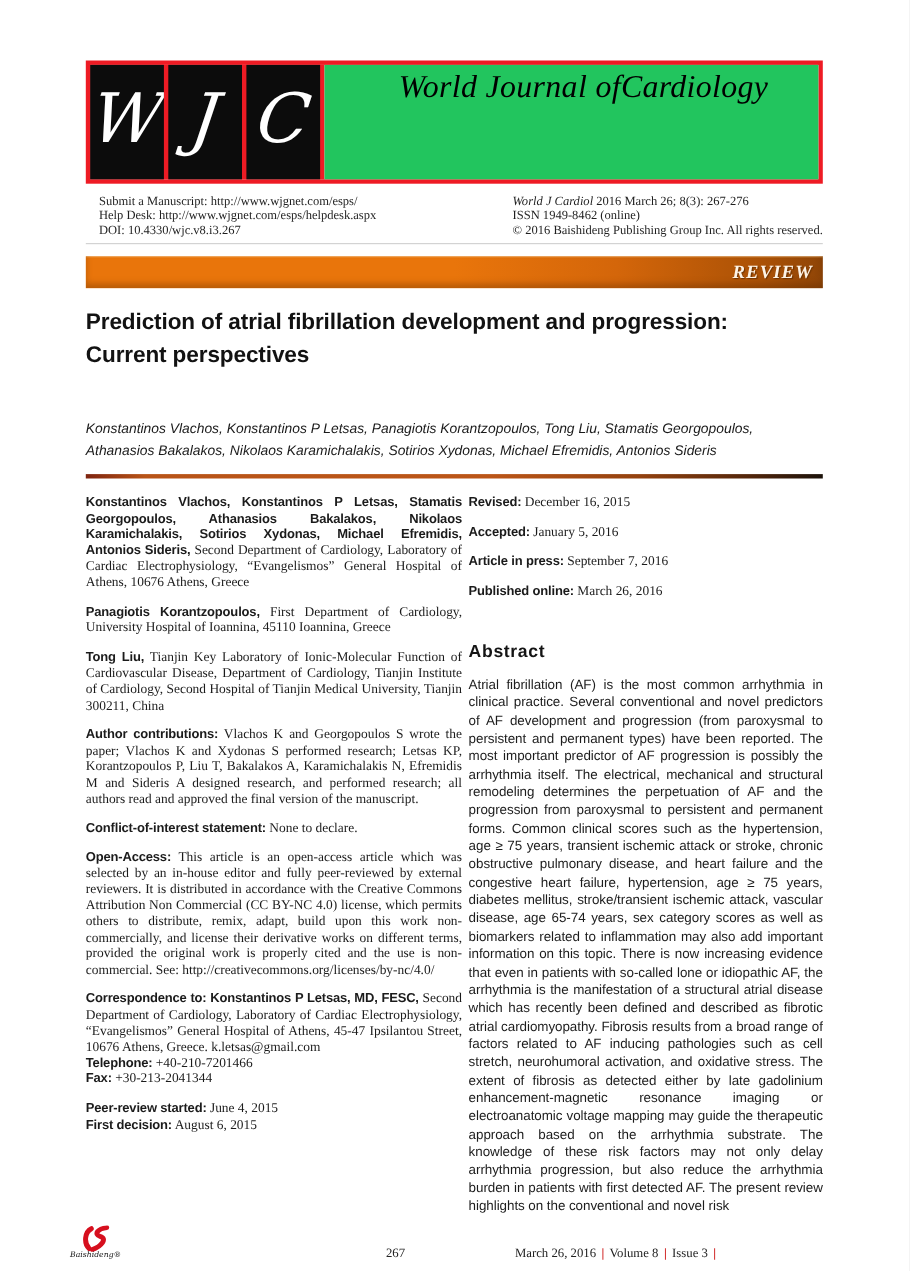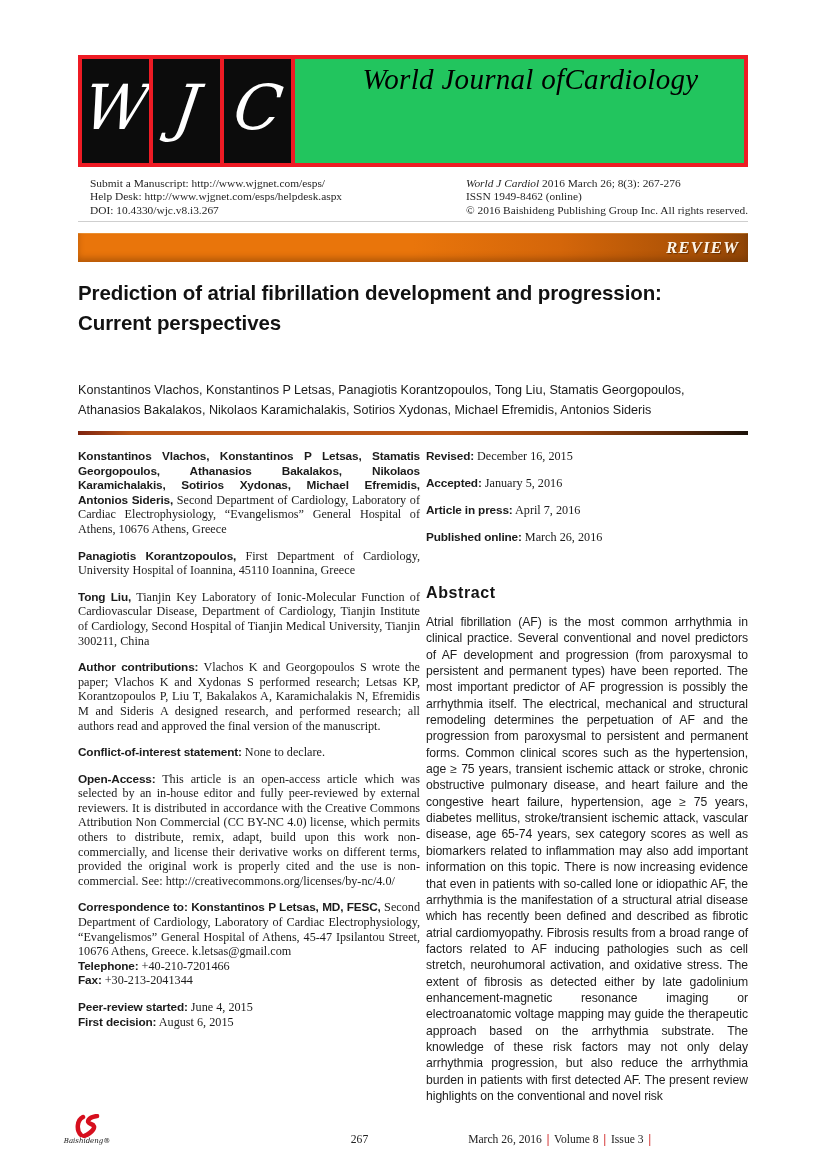--- a/index.html
+++ b/index.html
@@ -51,21 +51,21 @@
     text-shadow:1px 1px 1px #6d3302;
   }
   
   .title{
     position:absolute;left:78px;top:278px;width:600px;margin:0;
     font-family:"Liberation Sans",sans-serif;font-weight:700;
     font-size:20.5px;line-height:30px;color:#121212;letter-spacing:-0.1px;
   }
   .authors{
     position:absolute;left:78px;top:381px;width:670px;
-    font-family:"Liberation Sans",sans-serif;font-size:12.6px;line-height:19.5px;color:#1a1a1a;
+    font-family:"Liberation Sans",sans-serif;font-size:12.6px;line-height:19.5px;color:#1a1a1a;font-style:italic;
   }
   .rule-red{
     position:absolute;left:78px;top:431px;width:670px;height:4px;
     background:linear-gradient(to right,#7e2410 0%,#b85417 8%,#bb5517 55%,#94420f 75%,#53260b 90%,#1c120a 100%);
   }
   
   .col{position:absolute;top:449px;text-align:justify;}
   .col-left{left:78px;width:342px;}
   .col-right{left:426px;width:322px;}
   .col p{margin:0 0 12px 0;}
@@ -155,21 +155,21 @@
 
     <div class="tight">
       <p><b class="lead">Peer-review started:</b> <span>June 4, 2015</span></p>
       <p><b class="lead">First decision:</b> <span>August 6, 2015</span></p>
     </div>
   </div>
 
   <div class="col col-right">
     <p class="date-line"><b class="lead">Revised:</b> <span class="body-serif">December 16, 2015</span></p>
     <p class="date-line"><b class="lead">Accepted:</b> <span class="body-serif">January 5, 2016</span></p>
-    <p class="date-line"><b class="lead">Article in press:</b> <span class="body-serif">April 7, 2016</span></p>
+    <p class="date-line"><b class="lead">Article in press:</b> <span class="body-serif">September 7, 2016</span></p>
     <p class="date-line"><b class="lead">Published online:</b> <span class="body-serif">March 26, 2016</span></p>
 
     <h2 class="abs-head">Abstract</h2>
     <p class="abs-text">Atrial fibrillation (AF) is the most common arrhythmia in clinical practice. Several conventional and novel predictors of AF development and progression (from paroxysmal to persistent and permanent types) have been reported. The most important predictor of AF progression is possibly the arrhythmia itself. The electrical, mechanical and structural remodeling determines the perpetuation of AF and the progression from paroxysmal to persistent and permanent forms. Common clinical scores such as the hypertension, age ≥ 75 years, transient ischemic attack or stroke, chronic obstructive pulmonary disease, and heart failure and the congestive heart failure, hypertension, age ≥ 75 years, diabetes mellitus, stroke/transient ischemic attack, vascular disease, age 65-74 years, sex category scores as well as biomarkers related to inflammation may also add important information on this topic. There is now increasing evidence that even in patients with so-called lone or idiopathic AF, the arrhythmia is the manifestation of a structural atrial disease which has recently been defined and described as fibrotic atrial cardiomyopathy. Fibrosis results from a broad range of factors related to AF inducing pathologies such as cell stretch, neurohumoral activation, and oxidative stress. The extent of fibrosis as detected either by late gadolinium enhancement-magnetic resonance imaging or electroanatomic voltage mapping may guide the therapeutic approach based on the arrhythmia substrate. The knowledge of these risk factors may not only delay arrhythmia progression, but also reduce the arrhythmia burden in patients with first detected AF. The present review highlights on the conventional and novel risk</p>
   </div>
 
   <div class="footer">
     <div class="brand">
       <svg width="34" height="24" viewBox="0 0 34 24">
         <path d="M13 3 C7 6 6 16 11 21" stroke="#d60f1e" stroke-width="4.5" fill="none" stroke-linecap="round"></path>

